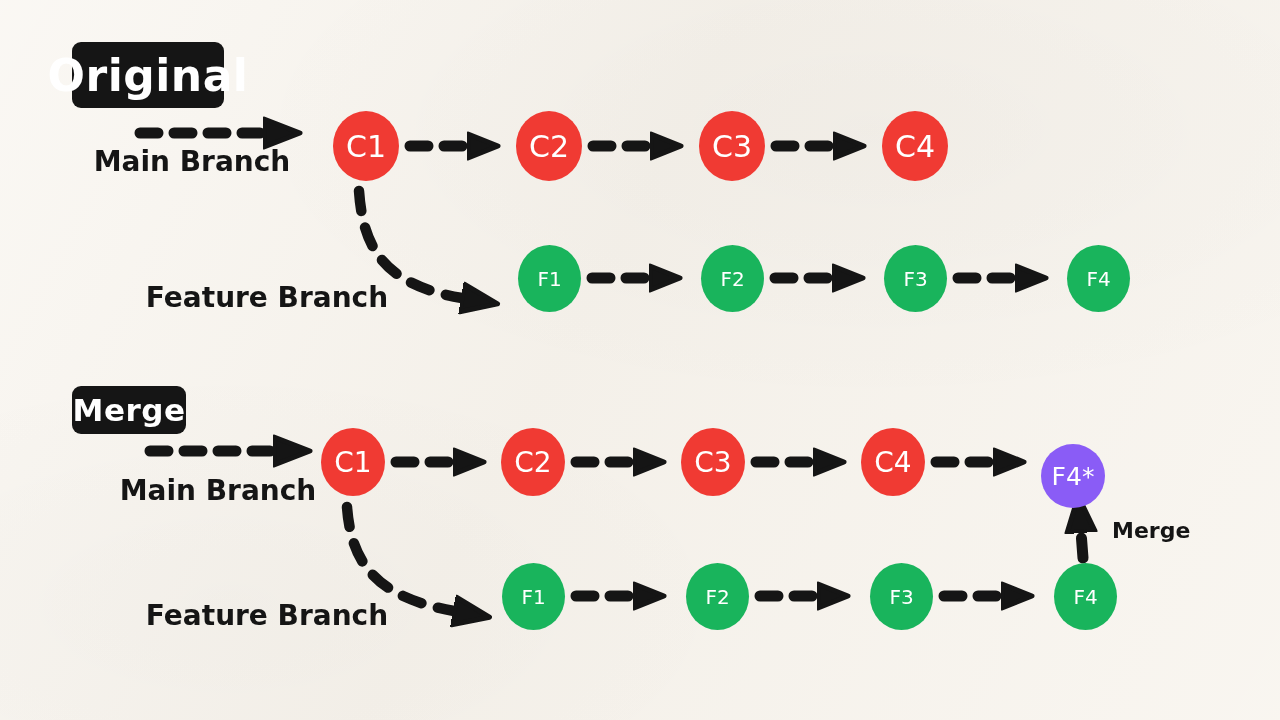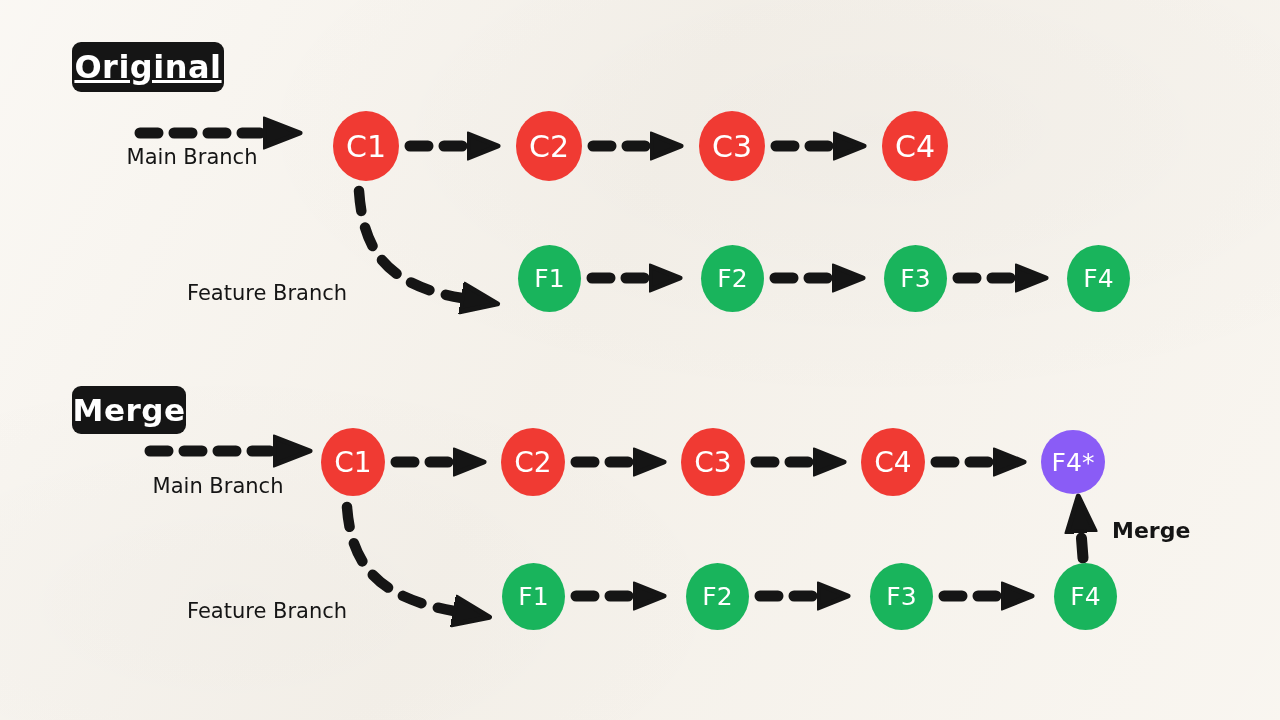--- a/index.html
+++ b/index.html
@@ -24,34 +24,34 @@
     fill: none;
     stroke-dasharray: 18 16;
   }
   .dash.curve { stroke-width: 10.5; stroke-dasharray: 20 17; }
   .dash.up { stroke-dasharray: 20 32; }
   .badge {
     position: absolute; background: var(--ink, #151515); color: #ffffff;
     border-radius: 9px; display: flex; align-items: center; justify-content: center;
     font-weight: bold; letter-spacing: 0.5px;
   }
-  .badge-original { left: 72px; top: 42px; width: 152px; height: 50px; font-size: 32px; text-decoration: underline; }
+  .badge-original { left: 72px; top: 42px; width: 152px; height: 66px; font-size: 44px; }
   .badge-merge   { left: 72px; top: 386px; width: 114px; height: 48px; font-size: 31px; }
   .branch-label {
     position: absolute; color: var(--ink, #151515);
-    font-weight: normal; font-size: 21px; white-space: nowrap; transform: translateX(-50%);
+    font-weight: bold; font-size: 28px; white-space: nowrap; transform: translateX(-50%);
   }
   .node {
     position: absolute; border-radius: 50%;
     display: flex; align-items: center; justify-content: center;
     color: #ffffff; font-weight: normal; z-index: 2;
   }
   .node-red-lg { width: 66px; height: 70px; background: var(--red, #F03A33); font-size: 30px; }
   .node-red-md { width: 64px; height: 68px; background: var(--red, #F03A33); font-size: 28px; }
-  .node-green  { width: 63px; height: 67px; background: var(--green, #19B45C); font-size: 25px; }
+  .node-green  { width: 63px; height: 67px; background: var(--green, #19B45C); font-size: 20px; }
   .node-purple { width: 64px; height: 64px; background: var(--purple, #8A5CF6); font-size: 25px; }
   .merge-arrow-label {
     position: absolute; color: var(--ink, #151515);
     font-weight: bold; font-size: 22px; white-space: nowrap;
   }
 </style>
 </head>
 <body>
 
 <div class="canvas">
@@ -108,21 +108,21 @@
   <div class="badge badge-merge">
     <span>Merge</span>
   </div>
 
   <div class="branch-label" style="left:218px; top:474px">Main Branch</div>
 
   <div class="node node-red-md" style="left:321px; top:428px">C1</div>
   <div class="node node-red-md" style="left:501px; top:428px">C2</div>
   <div class="node node-red-md" style="left:681px; top:428px">C3</div>
   <div class="node node-red-md" style="left:861px; top:428px">C4</div>
-  <div class="node node-purple" style="left:1041px; top:430px">F4*</div>
+  <div class="node node-purple" style="left:1041px; top:444px">F4*</div>
 
   <div class="merge-arrow-label" style="left:1112px; top:518px">Merge</div>
 
   <div class="branch-label" style="left:267px; top:599px">Feature Branch</div>
 
   <div class="node node-green" style="left:502px; top:563px">F1</div>
   <div class="node node-green" style="left:686px; top:563px">F2</div>
   <div class="node node-green" style="left:870px; top:563px">F3</div>
   <div class="node node-green" style="left:1054px; top:563px">F4</div>
 

